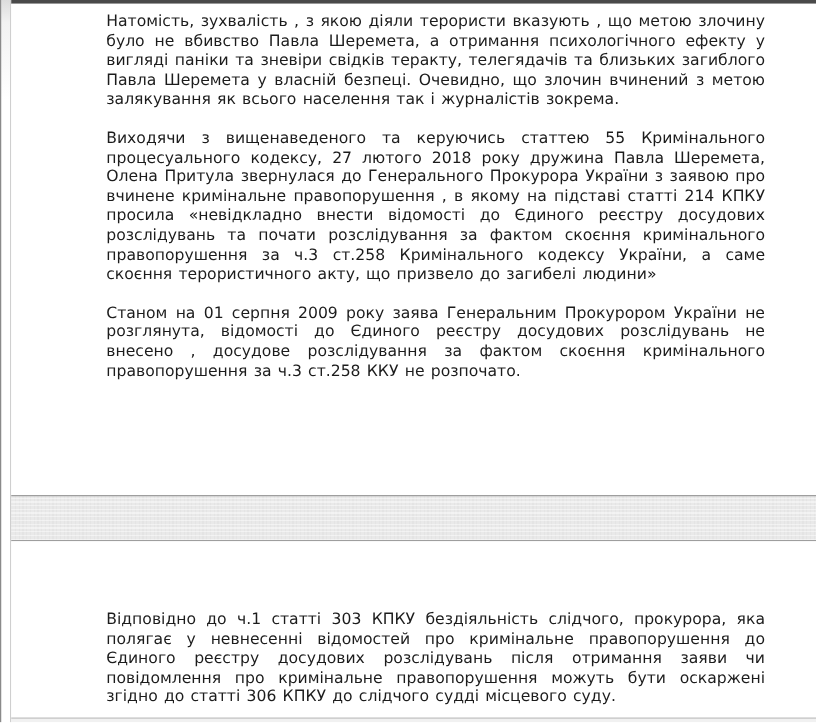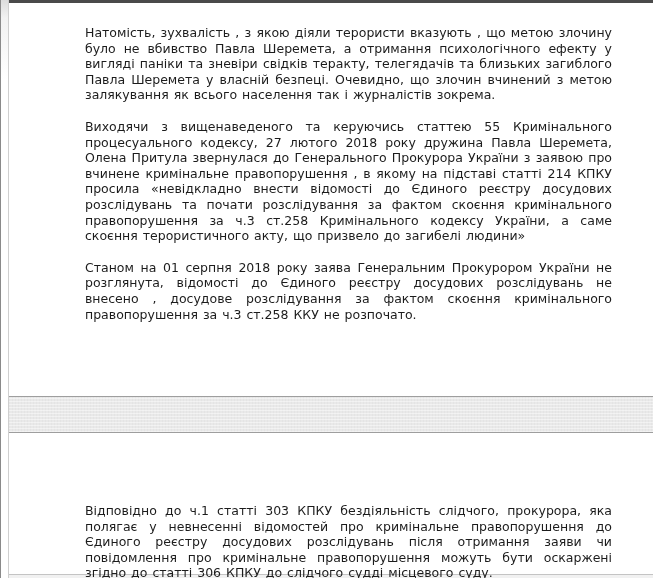--- a/index.html
+++ b/index.html
@@ -33,21 +33,21 @@
   }
   .page1{
     height:393px;
     padding:6px 41px 0 76px;
   }
   .page2{
     height:141px;
     padding:54px 41px 0 76px;
   }
   .page p{
-    margin:16px 0 15px 0;
+    margin:0 0 15px 0;
     font-size:12.5px;
     line-height:15.6px;
     color:#1c1c1c;
     text-align:justify;
     word-spacing:1px;
   }
   .separator{
     height:37px;
     box-sizing:border-box;
     border-top:1px solid #9e9e9e;
@@ -68,21 +68,21 @@
 <body>
 
 <div class="viewer">
   <div class="gutter"></div>
   <div class="content">
     <div class="topbar"></div>
 
     <div class="page page1">
       <p>Натомість, зухвалість , з якою діяли терористи вказують , що метою злочину було не вбивство Павла Шеремета, а отримання психологічного ефекту у вигляді паніки та зневіри свідків теракту, телегядачів та близьких загиблого Павла Шеремета у власній безпеці. Очевидно, що злочин вчинений з метою залякування як всього населення так і журналістів зокрема.</p>
       <p>Виходячи з вищенаведеного та керуючись статтею 55 Кримінального процесуального кодексу, 27 лютого 2018 року дружина Павла Шеремета, Олена Притула звернулася до Генерального Прокурора України з заявою про вчинене кримінальне правопорушення , в якому на підставі статті 214 КПКУ просила «невідкладно внести відомості до Єдиного реєстру досудових розслідувань та почати розслідування за фактом скоєння кримінального правопорушення за ч.3 ст.258 Кримінального кодексу України, а саме скоєння терористичного акту, що призвело до загибелі людини»</p>
-      <p>Станом на 01 серпня 2018 року заява Генеральним Прокурором України не розглянута, відомості до Єдиного реєстру досудових розслідувань не внесено , досудове розслідування за фактом скоєння кримінального правопорушення за ч.3 ст.258 ККУ не розпочато.</p>
+      <p>Станом на 01 серпня 2009 року заява Генеральним Прокурором України не розглянута, відомості до Єдиного реєстру досудових розслідувань не внесено , досудове розслідування за фактом скоєння кримінального правопорушення за ч.3 ст.258 ККУ не розпочато.</p>
     </div>
 
     <div class="separator"></div>
 
     <div class="page page2">
       <p>Відповідно до ч.1 статті 303 КПКУ бездіяльність слідчого, прокурора, яка полягає у невнесенні відомостей про кримінальне правопорушення до Єдиного реєстру досудових розслідувань після отримання заяви чи повідомлення про кримінальне правопорушення можуть бути оскаржені згідно до статті 306 КПКУ до слідчого судді місцевого суду.</p>
     </div>
 
     <div class="bottomedge"></div>
   </div>

